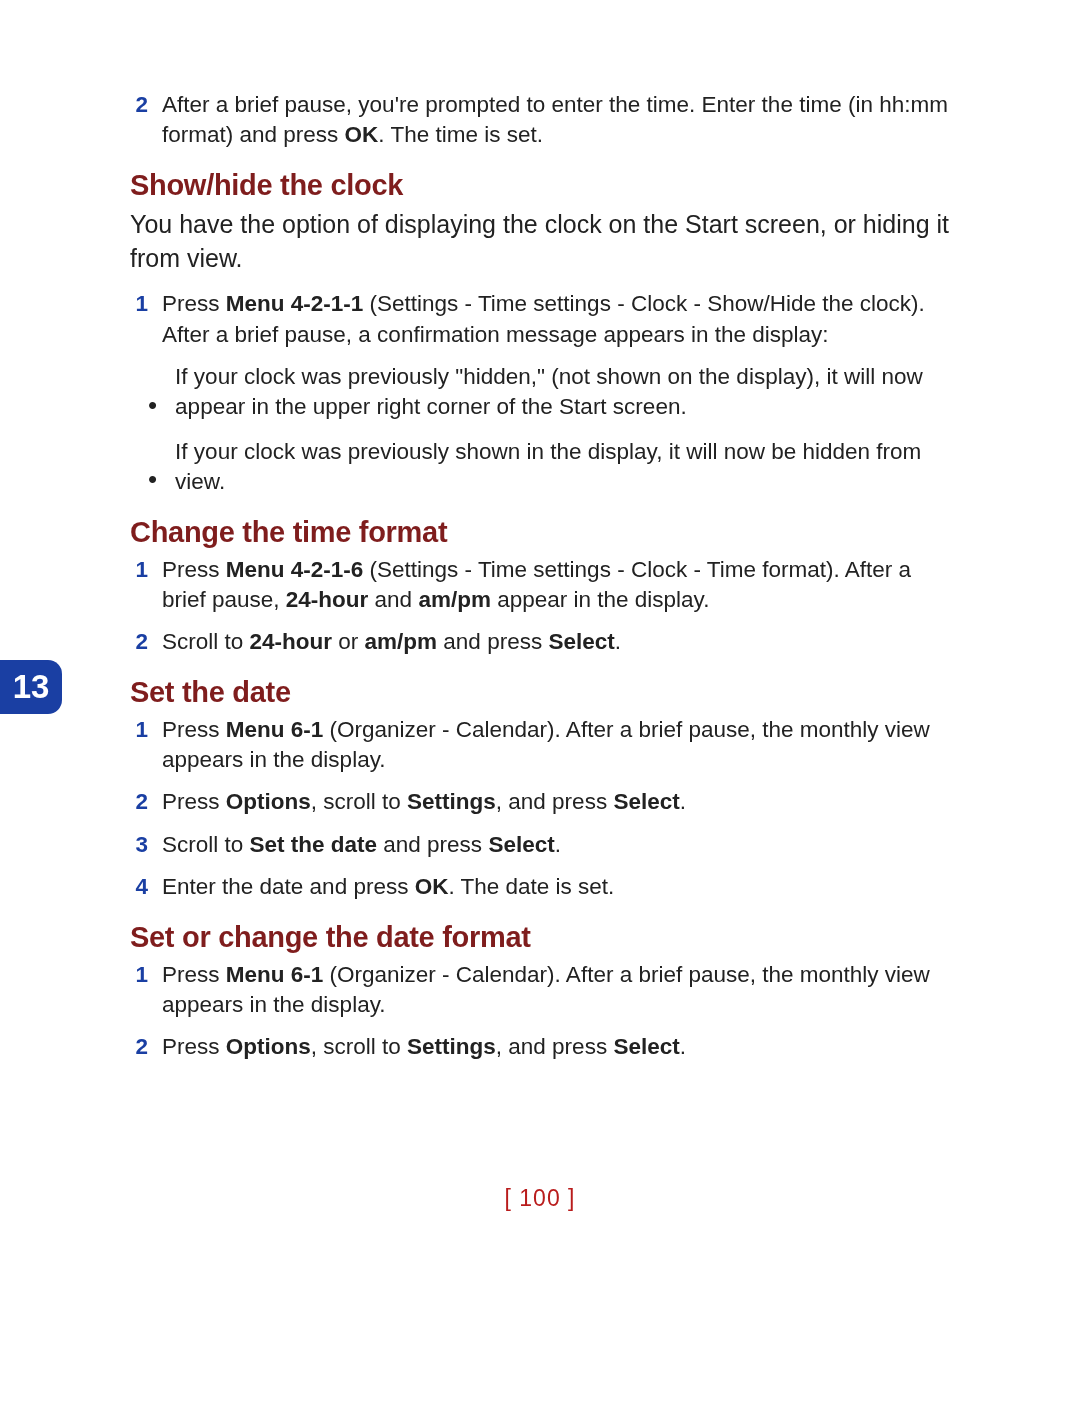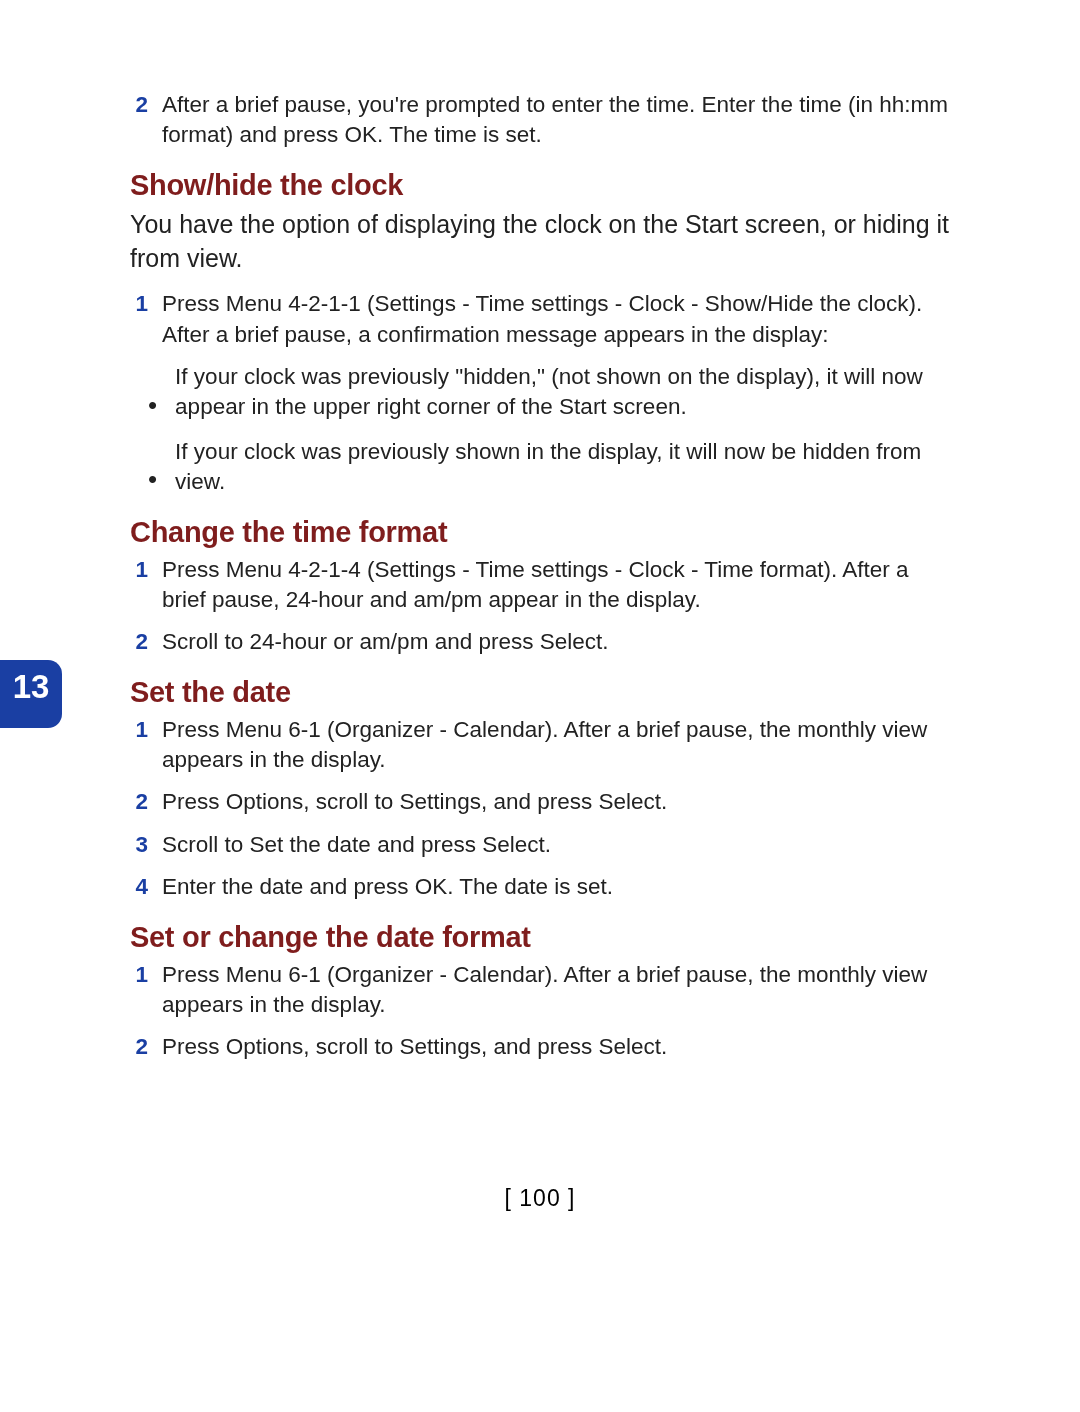--- a/index.html
+++ b/index.html
@@ -14,21 +14,21 @@
     height: 1412px;
     position: relative;
     box-sizing: border-box;
     padding: 90px 130px 0 130px;
   }
   .chapter-tab {
     position: absolute;
     left: 0;
     top: 660px;
     width: 62px;
-    height: 68px;
+    height: 54px;
     background: #1a3fa3;
     border-top-right-radius: 14px;
     border-bottom-right-radius: 14px;
     color: #fff;
     font-size: 33px;
     font-weight: 700;
     text-align: center;
     line-height: 54px;
   }
   .body-text {
@@ -82,28 +82,28 @@
     line-height: 1.35;
     flex: 1;
   }
   h2.section-heading {
     color: #7f1d1d;
     font-size: 29px;
     font-weight: 700;
     margin: 18px 0 6px 0;
     letter-spacing: -0.3px;
   }
-  .bold { font-weight: 400; }
+  .bold { font-weight: 700; }
   .pagenum {
     position: absolute;
     bottom: 200px;
     left: 0;
     width: 100%;
     text-align: center;
-    color: #000000;
+    color: #b91c1c;
     font-size: 23px;
     letter-spacing: 1px;
   }
 </style>
 </head>
 <body>
 
 <div class="page">
 
   <div class="chapter-tab">13</div>
@@ -134,21 +134,21 @@
     <li>
         <span class="li-body">If your clock was previously shown in the display, it will now be hidden from view.</span>
       </li>
   </ul>
 
   <h2 class="section-heading">Change the time format</h2>
   <ol class="num-list">
     <li>
       <span class="marker">1</span>
       <span class="li-body">
-        <span>Press </span><span class="bold">Menu 4-2-1-4</span><span> (Settings - Time settings - Clock - Time format). After a brief pause, </span><span class="bold">24-hour</span><span> and </span><span class="bold">am/pm</span><span> appear in the display.</span>
+        <span>Press </span><span class="bold">Menu 4-2-1-6</span><span> (Settings - Time settings - Clock - Time format). After a brief pause, </span><span class="bold">24-hour</span><span> and </span><span class="bold">am/pm</span><span> appear in the display.</span>
       </span>
     </li>
     <li>
       <span class="marker">2</span>
       <span class="li-body">
         <span>Scroll to </span><span class="bold">24-hour</span><span> or </span><span class="bold">am/pm</span><span> and press </span><span class="bold">Select</span><span>.</span>
       </span>
     </li>
   </ol>
 

